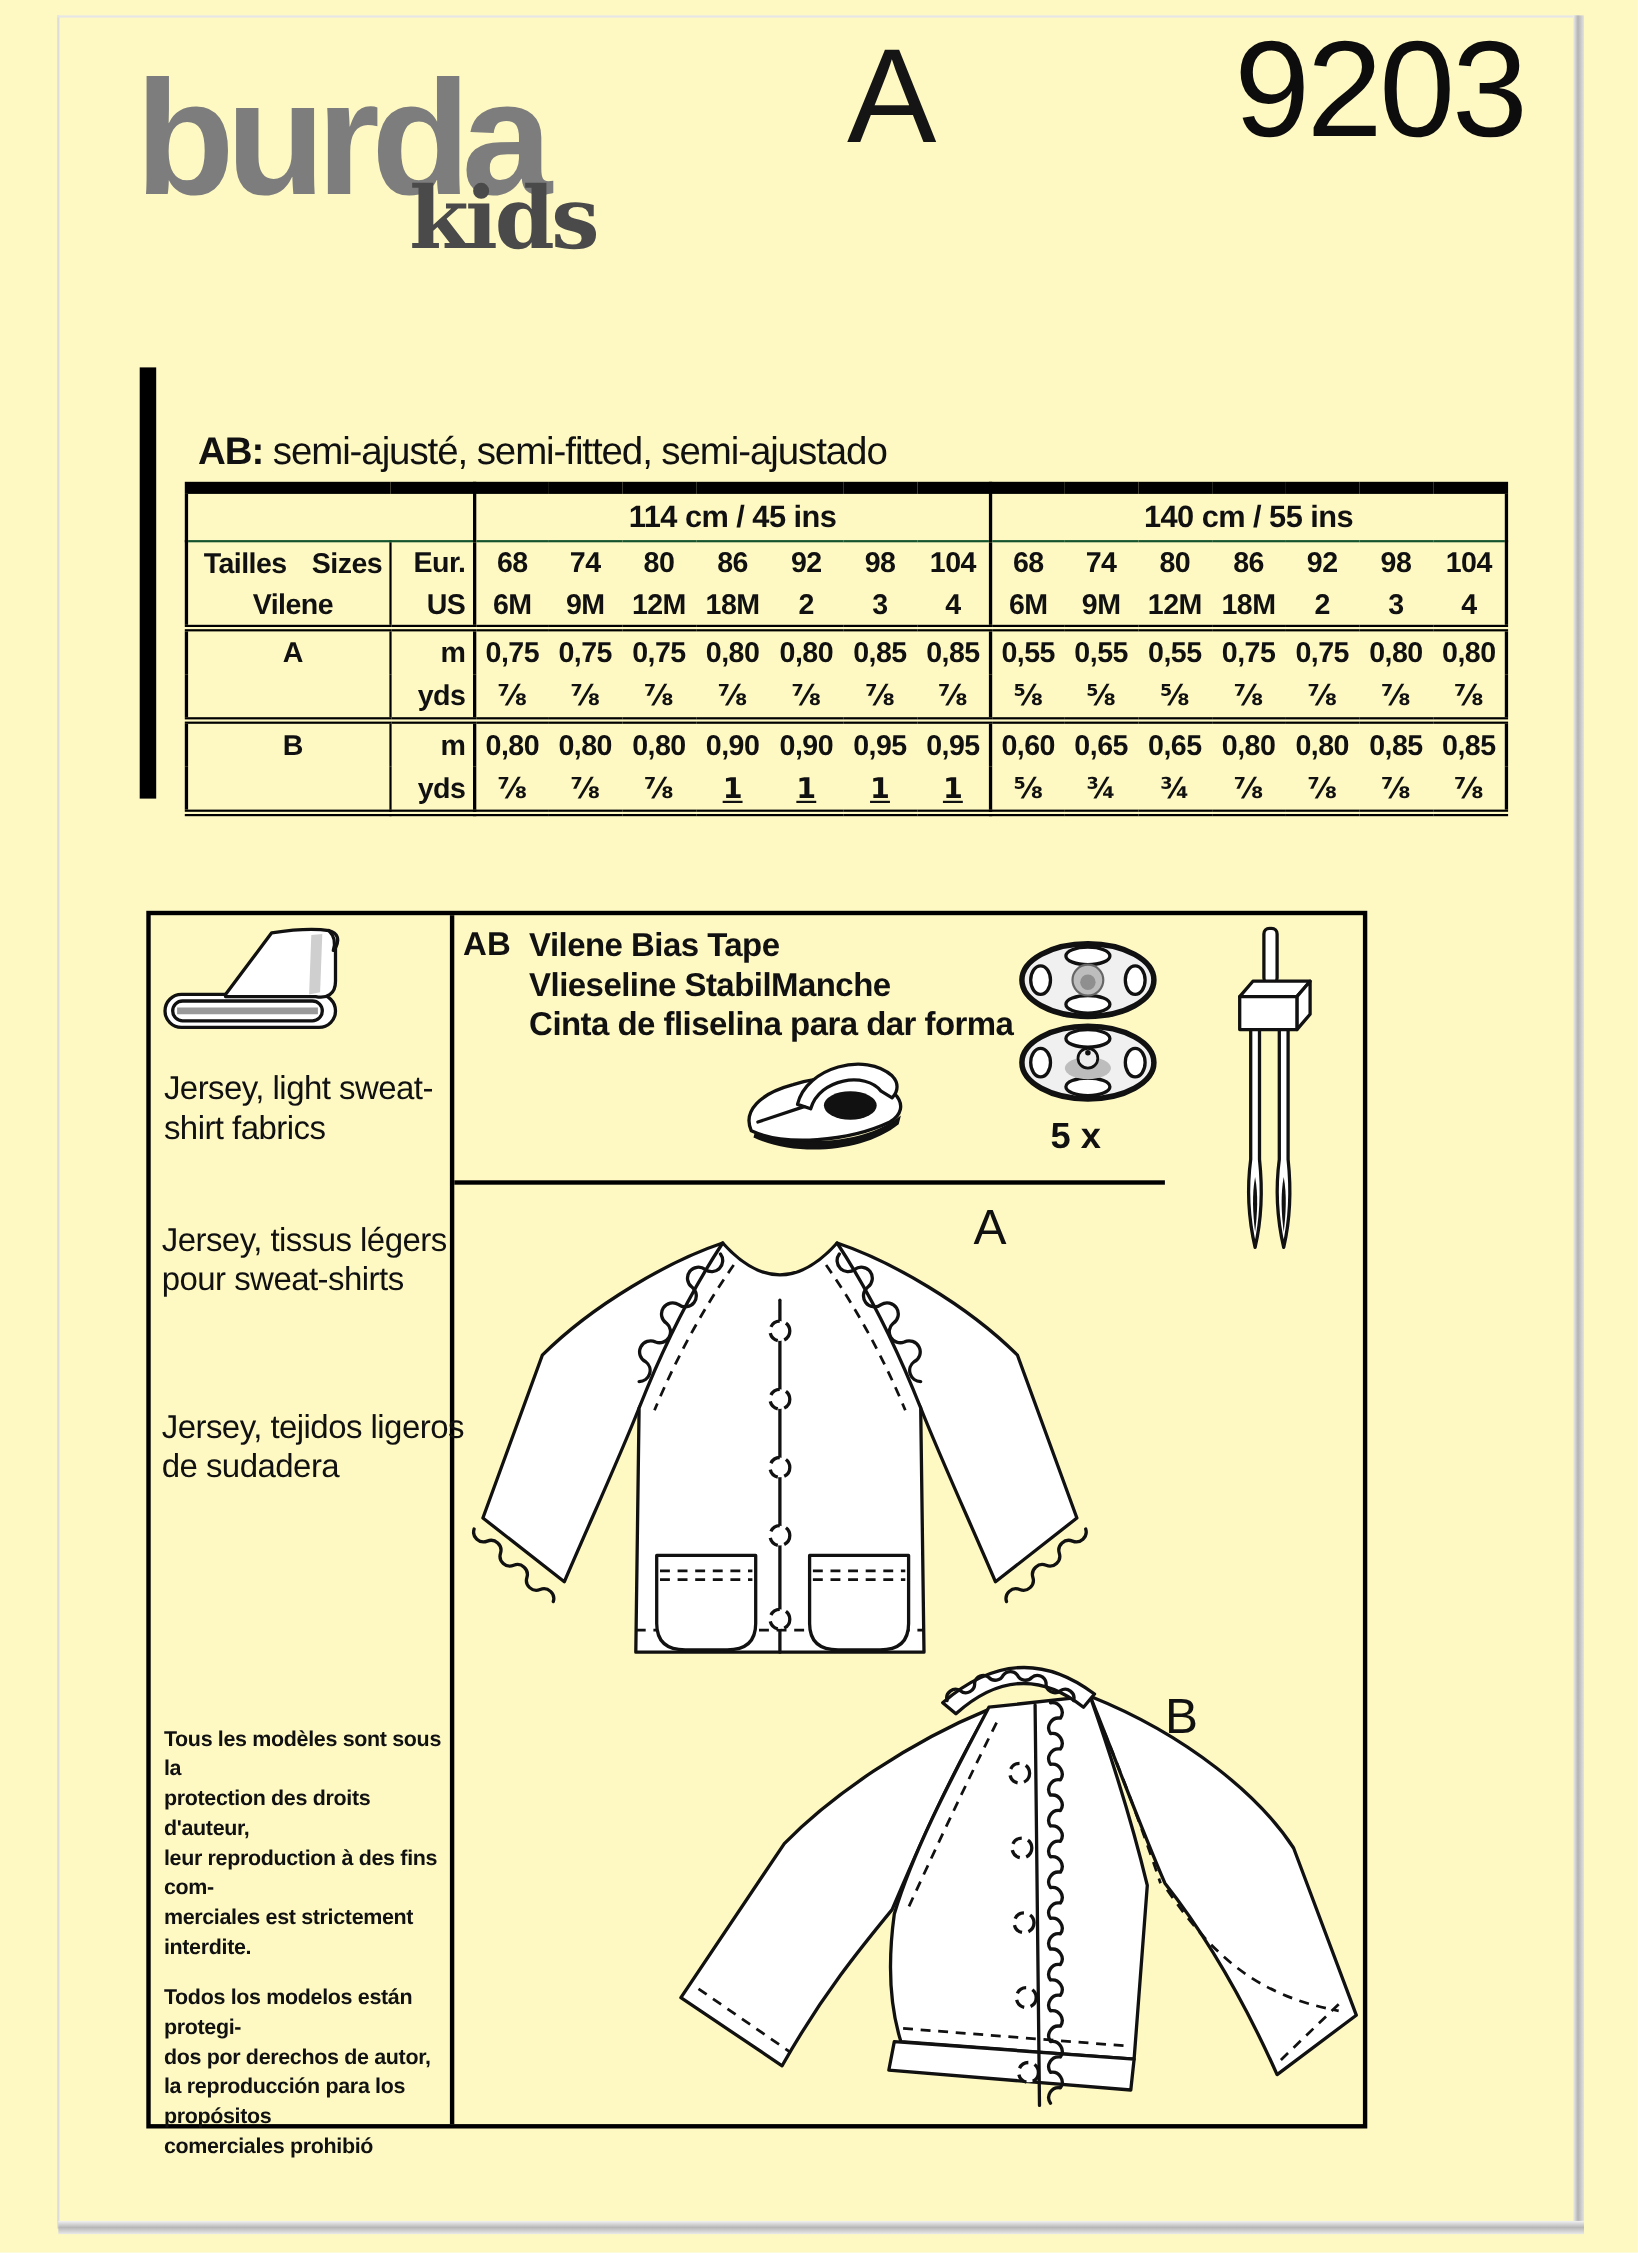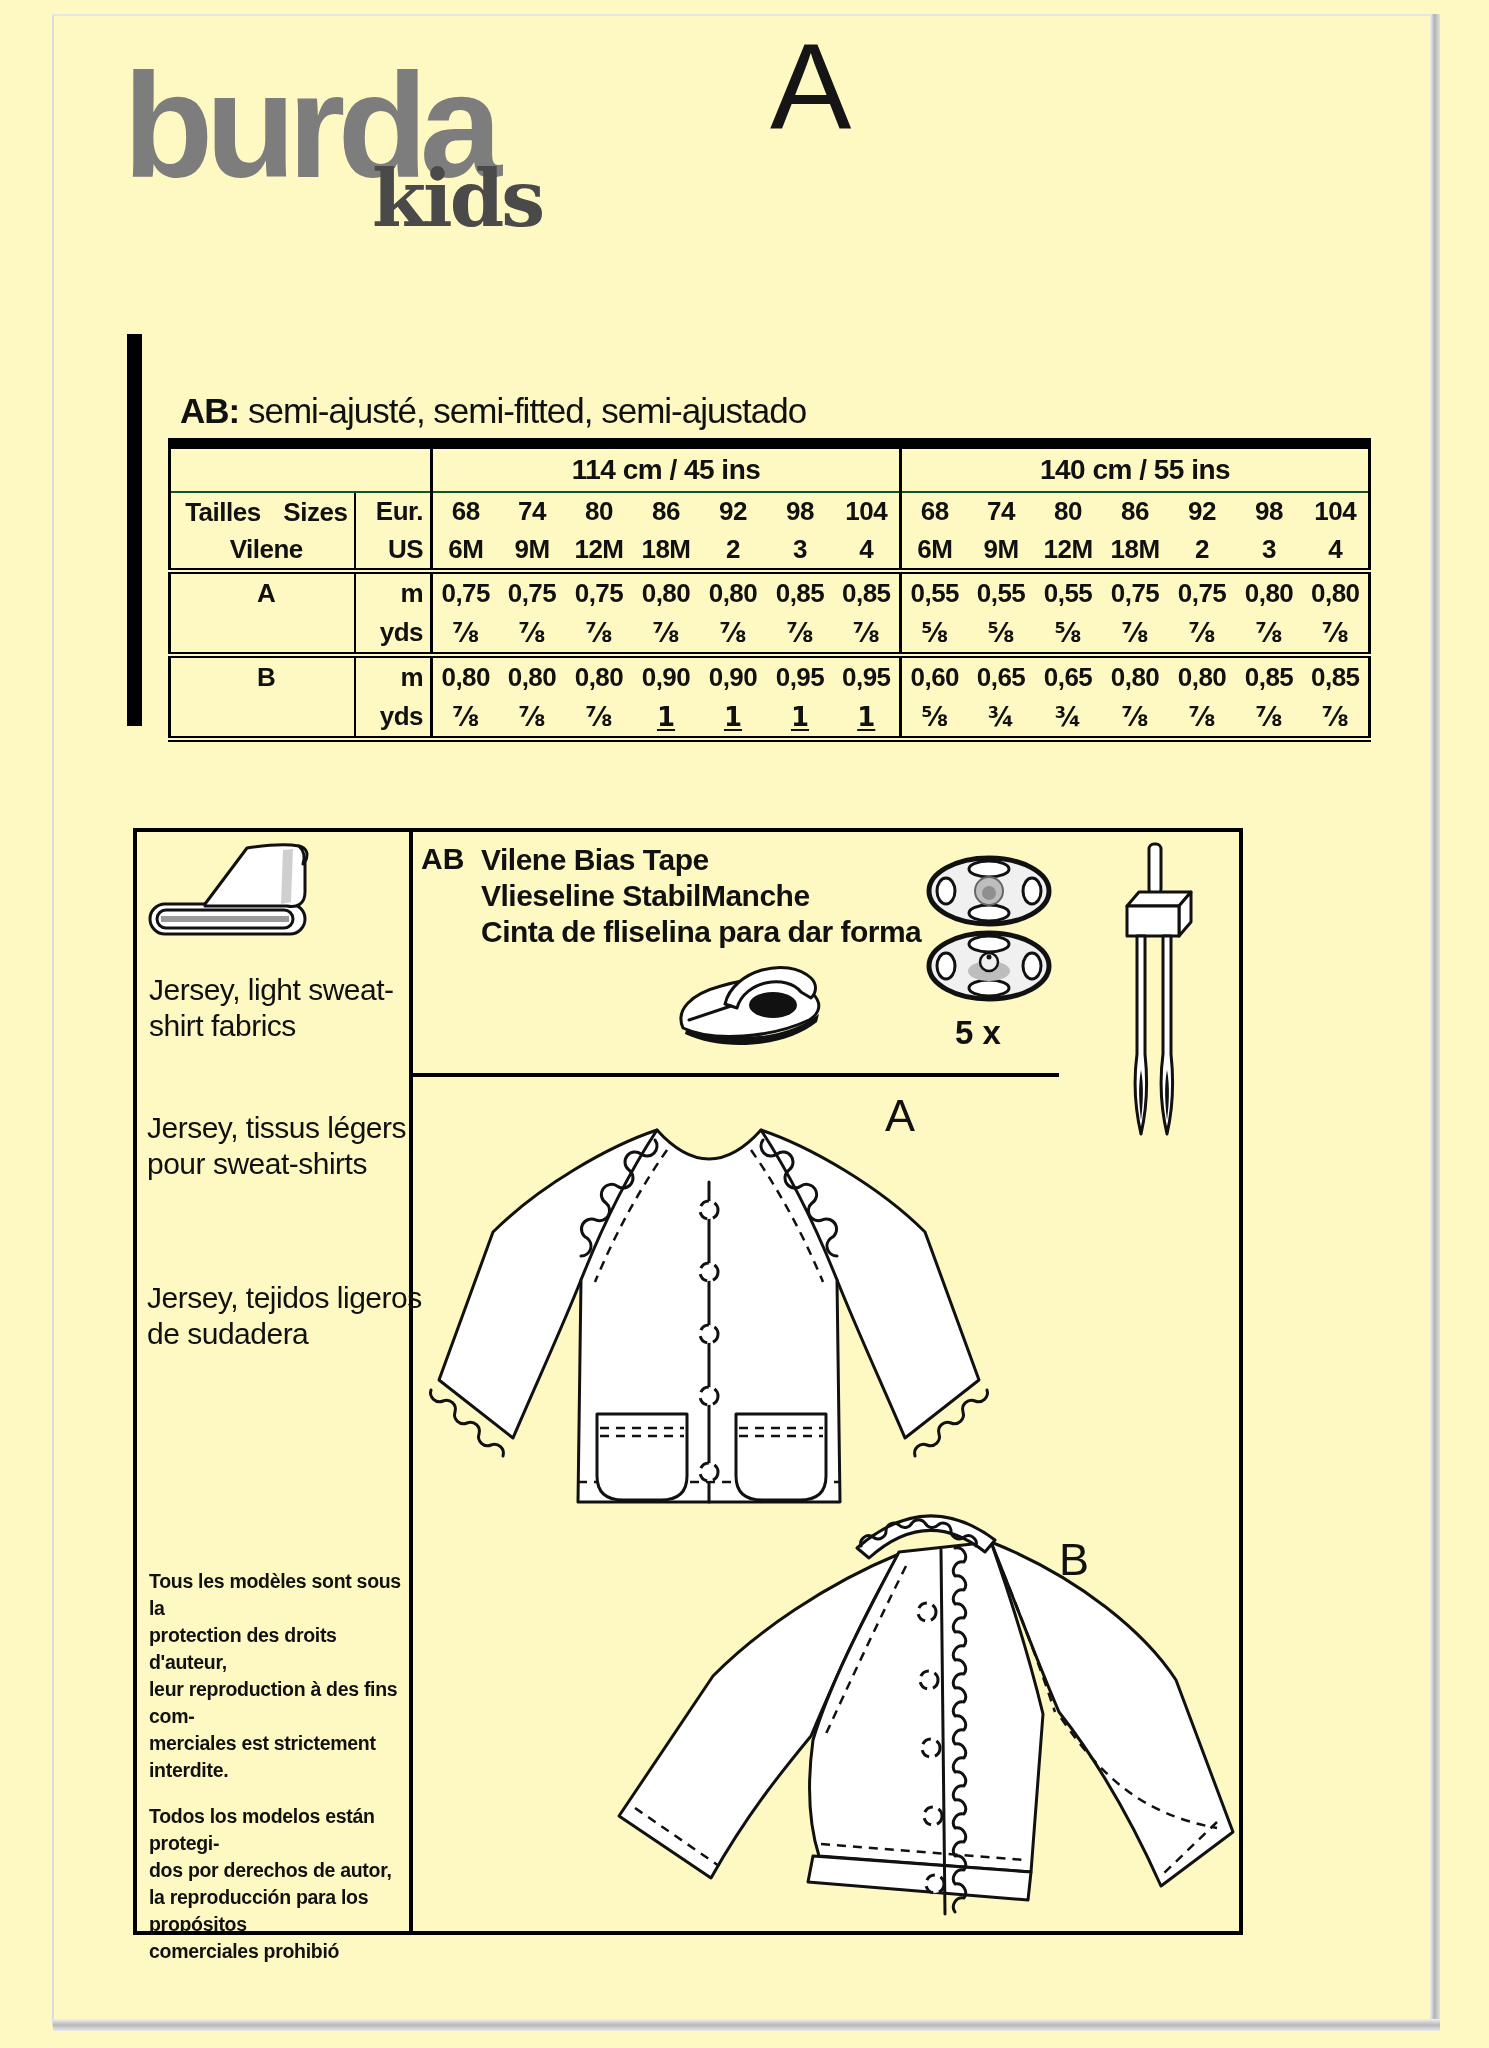--- a/index.html
+++ b/index.html
@@ -90,20 +90,21 @@
 <div class="page">
 
   <div class="abs edge-left"></div>
   <div class="abs edge-top"></div>
   <div class="abs edge-right"></div>
   <div class="abs edge-bottom"></div>
 
   <div class="abs logo">burda</div>
   <div class="abs logo-sub">kids</div>
   <div class="abs view-letter">A</div>
+  <div class="abs pattern-no">9203</div>
 
   <div class="abs title-bar"></div>
   <div class="abs subtitle">
     <b>AB:</b><span> semi-ajusté, semi-fitted, semi-ajustado</span>
   </div>
 
   <table class="sz-table">
     <colgroup>
         <col style="width:185px">
         <col style="width:77px">

